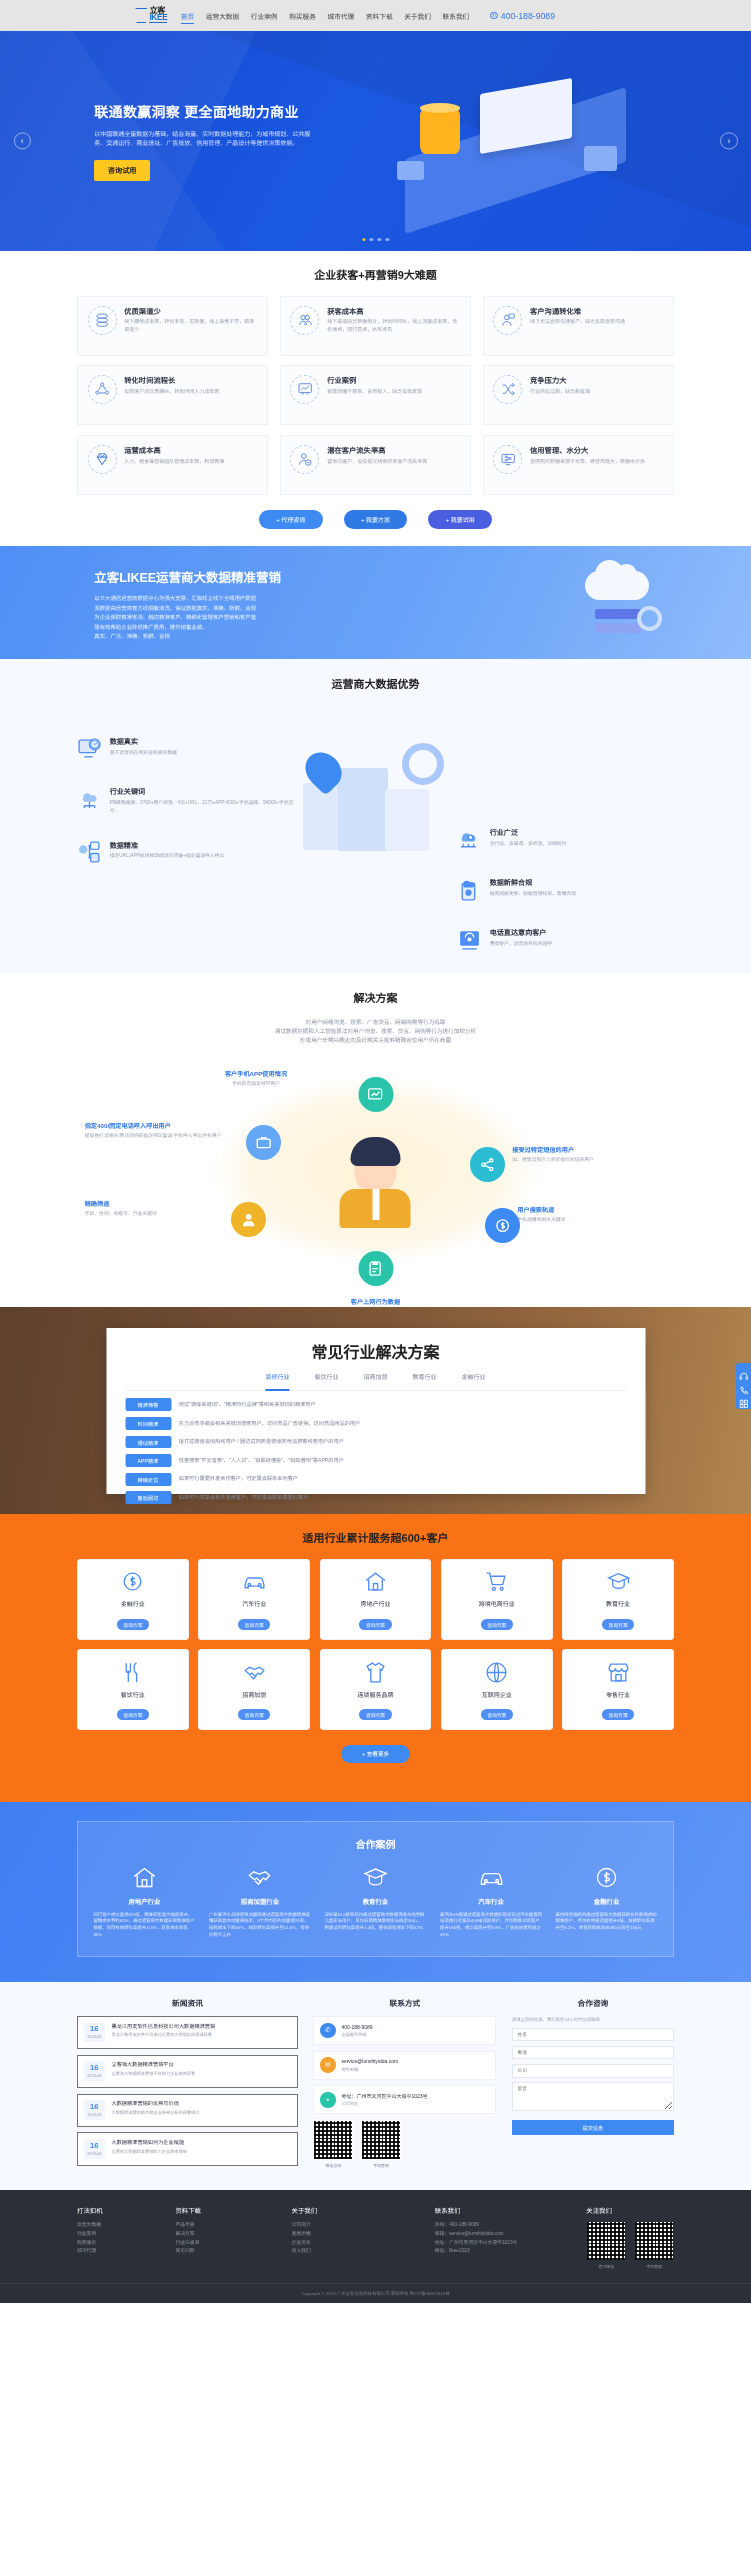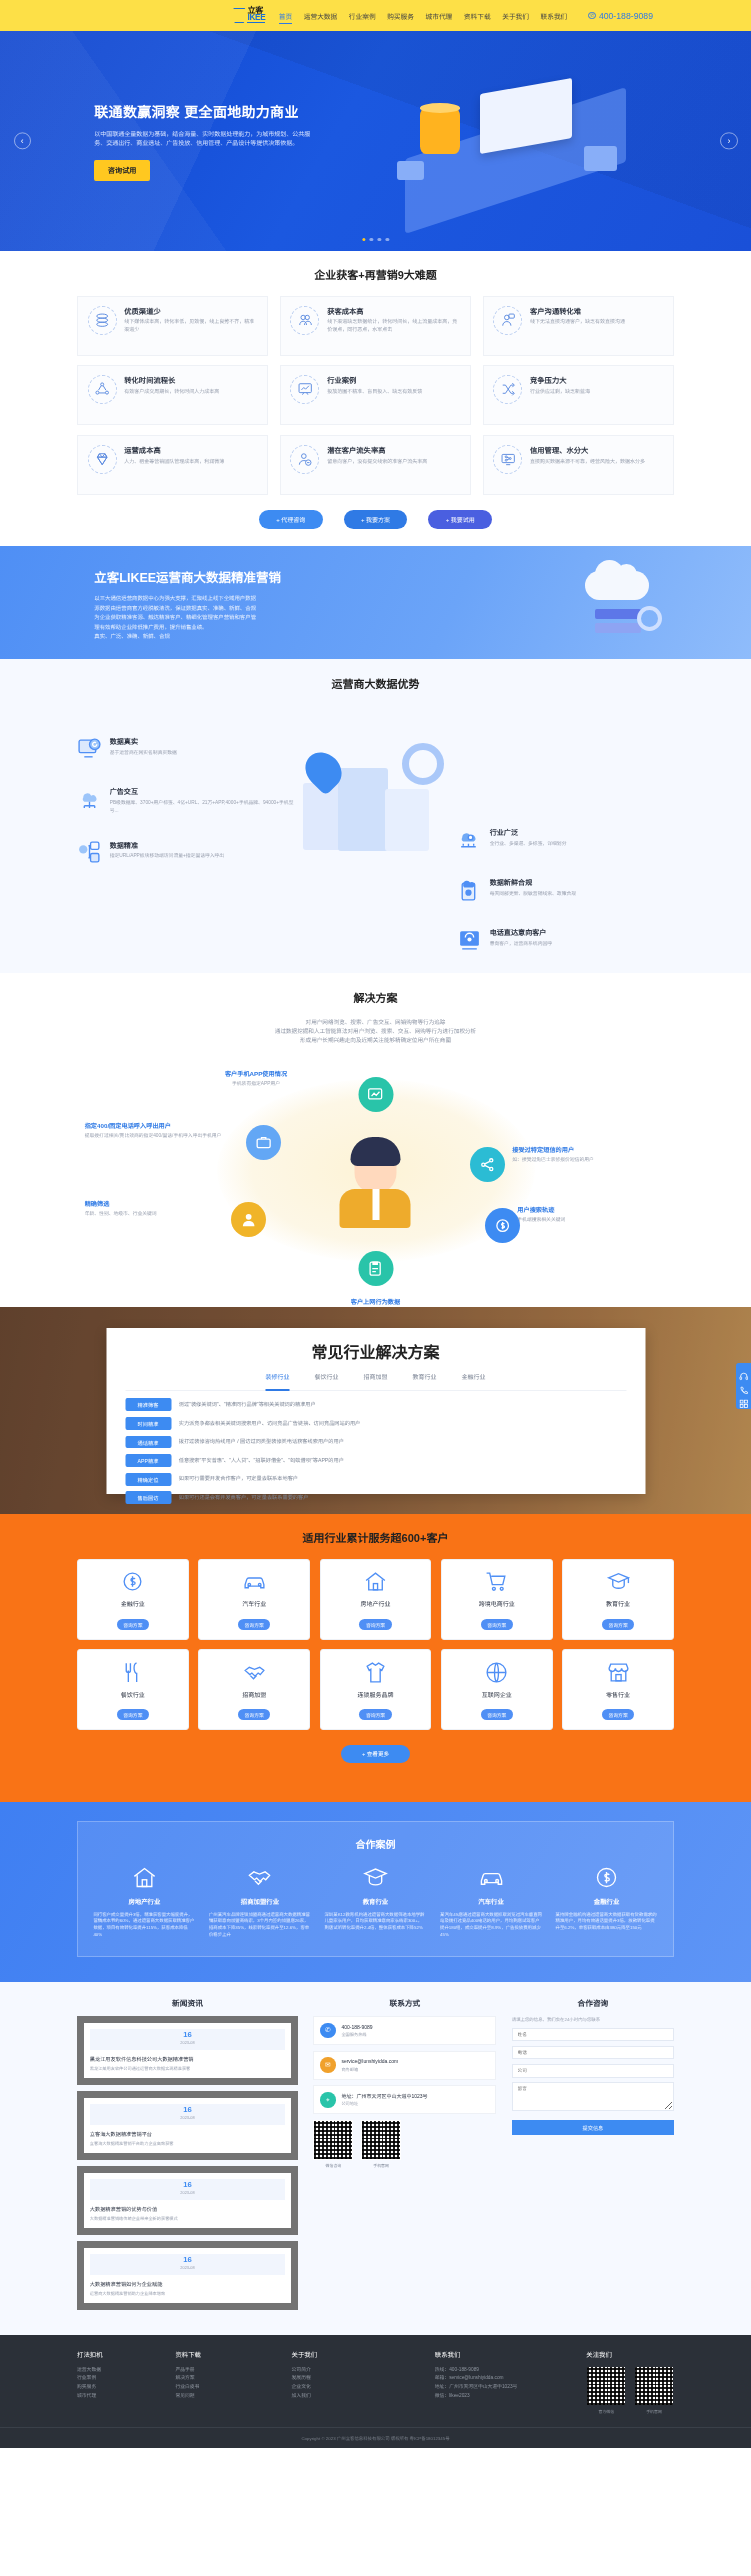--- a/index.html
+++ b/index.html
@@ -4,21 +4,21 @@
 <style>
   * { box-sizing: border-box; margin:0; padding:0; }
   html,body { width:751px; }
   body {
     font-family: "Liberation Sans", "DejaVu Sans", sans-serif;
     background:#fff; color:#333; width:751px; overflow-x:hidden;
   }
   .page { width:751px; position:relative; }
 
   
-  .nav { height:31px; background:#fde047; display:flex; align-items:center; padding:0 0 0 135px;justify-content:center; }
+  .nav { height:31px; background:#e5e5e5; display:flex; align-items:center; padding:0 0 0 135px; }
   .logo { display:flex; align-items:center; gap:1.9px; margin-right:13.5px; }
   .logo-mark { width:12.5px; height:15.4px; position:relative; }
   .logo-mark:before{content:"";position:absolute;inset:0;border:1.5px solid #1b6fd4;
     clip-path:polygon(0 0,100% 0,8% 100%,92% 100%);}
   .logo-txt { line-height:6.7px; }
   .logo-cn { font-size:8.2px; font-weight:700; color:#1b1b1b; letter-spacing:-0.4px; display:block;}
   .logo-en { font-size:8.2px; font-weight:700; color:#1b6fd4; letter-spacing:-0.3px; display:block;
              border-bottom:1.3px solid #1b6fd4; }
   .nav-menu { display:flex; align-items:center; gap:11.6px; }
   .nav-item { font-size:6.7px; color:#444; cursor:pointer; padding:3.9px 0; position:relative; white-space:nowrap;}
@@ -166,21 +166,21 @@
   .case-ic{width:27px;height:27px;margin:0 auto 5.8px;color:#fff;}
   .case-ic svg{width:27px;height:27px;}
   .case-n{text-align:center;font-size:6.4px;color:#fff;font-weight:700;margin-bottom:5.8px;}
   .case-p{font-size:4.4px;color:#e2ecff;line-height:6.7px;}
 
   
   .bottom{background:#f6f9ff;padding:15.4px 0 19px;}
   .bottom-inner{width:597px;margin:0 auto;display:flex;gap:15.4px;}
   .bcol-h{font-size:7.7px;font-weight:700;color:#2c3342;margin-bottom:7.7px;text-align:center;}
   .news{width:221px;}
-  .news-it{display:flex;gap:6.7px;background:#fff;border:7px solid #737373;padding:5.8px;margin-bottom:5.8px;flex-direction:column;}
+  .news-it{display:flex;gap:6.7px;background:#fff;border:1px solid #737373;padding:5.8px;margin-bottom:5.8px;}
   .news-d{flex:0 0 21px;text-align:center;background:#f1f5fd;padding:2.9px 0;}
   .news-d b{display:block;font-size:7.7px;color:#3d8bf2;line-height:8.7px;}
   .news-d span{display:block;font-size:3.9px;color:#9aa1b0;}
   .news-t{font-size:5.2px;color:#2c3342;line-height:7.7px;margin-bottom:1.9px;}
   .news-p{font-size:4.2px;color:#9aa1b0;line-height:6.3px;}
   .contact{width:183px;}
   .ct-it{display:flex;gap:5.8px;background:#fff;border:1px solid #eef1f6;padding:5.8px;margin-bottom:5.8px;align-items:center;}
   .ct-ic{width:15.4px;height:15.4px;border-radius:50%;flex:0 0 15.4px;display:flex;align-items:center;justify-content:center;color:#fff;font-size:6.7px;}
   .ct-t{font-size:5px;color:#2c3342;line-height:7.2px;}
   .ct-s{font-size:4.2px;color:#9aa1b0;}
@@ -450,21 +450,21 @@
             </div>
         </div>
         <div class="adv-it">
           <div class="adv-ic">
             <svg viewBox="0 0 24 24" fill="none" stroke="#4f8ff5" stroke-width="1.3">
                 <path d="M6 11a4 4 0 0 1 7.6-1.7A3.2 3.2 0 1 1 17 15H7a3 3 0 0 1-1-4z" fill="#9cc5fa" stroke="none"></path>
                 <path d="M12 15v4M7 19h10M7 19v2M12 19v2M17 19v2"></path>
               </svg>
           </div>
           <div>
-              <div class="adv-h">广告交互</div>
+              <div class="adv-h">行业关键词</div>
           <div class="adv-p">PB级数据库、3700+用户标签、4亿+URL、21万+APP,4000+手机品牌、94000+手机型号...</div>
             </div>
         </div>
         <div class="adv-it">
           <div class="adv-ic">
             <svg viewBox="0 0 24 24" fill="none" stroke="#4f8ff5" stroke-width="1.3">
                 <circle cx="6" cy="9" r="4" fill="#9cc5fa" stroke="none"></circle>
                 <rect x="13" y="2" width="8" height="7" rx="1.5"></rect>
                 <rect x="13" y="13" width="8" height="8" rx="1.5" fill="#dbe8fd"></rect>
                 <path d="M11 5.5h2M11 17h2M12 5.5v11.5"></path>

